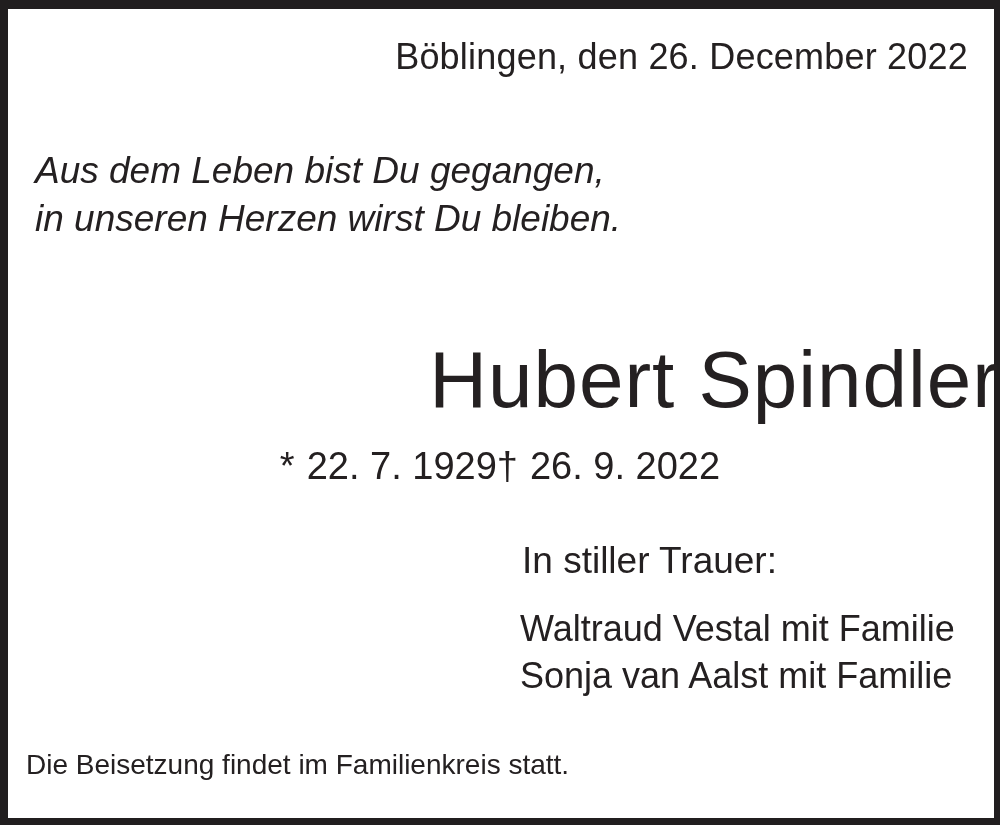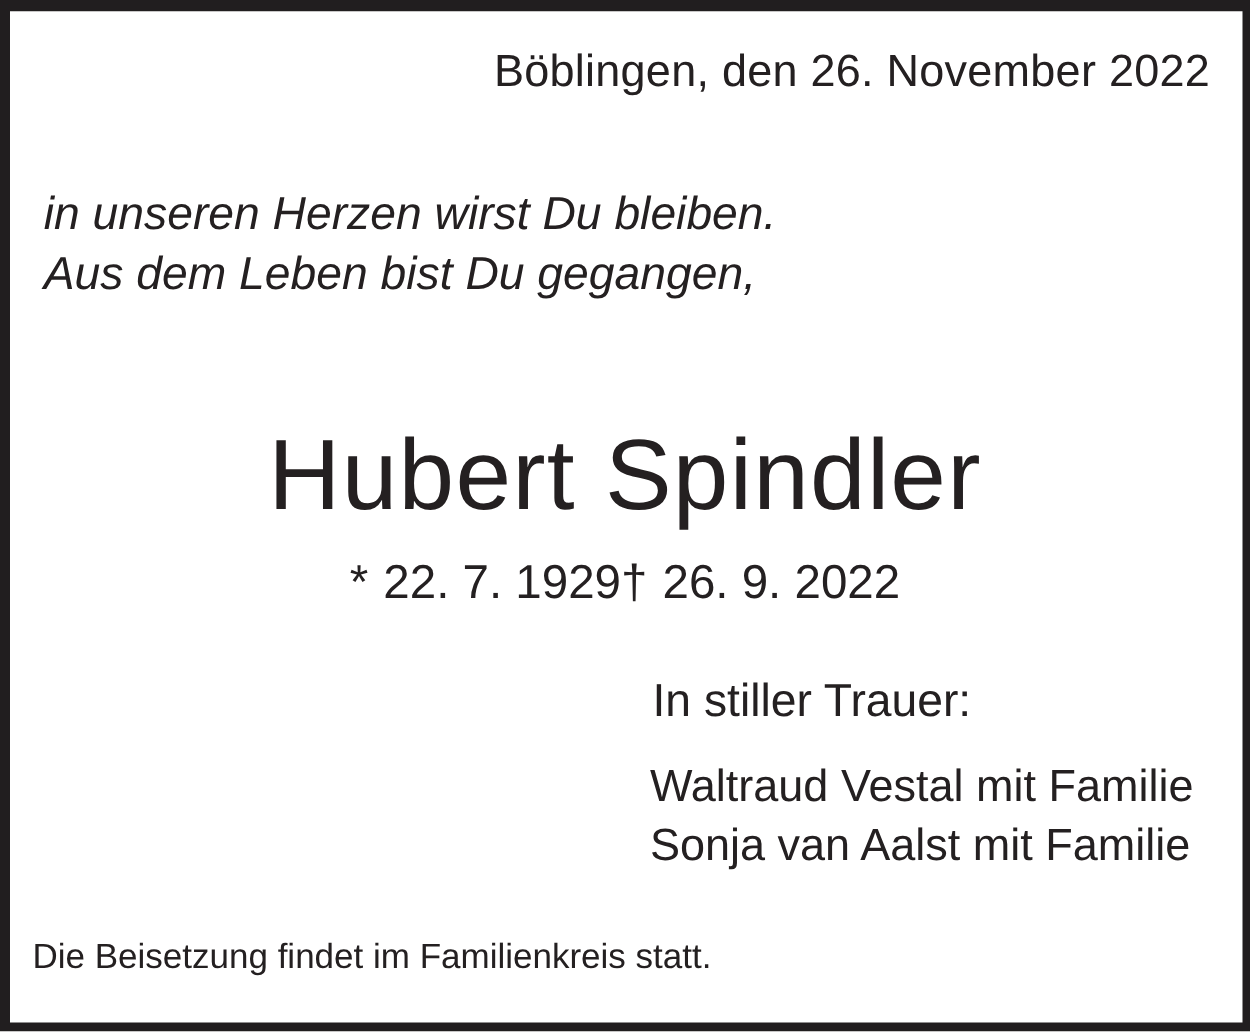--- a/index.html
+++ b/index.html
@@ -47,21 +47,21 @@
     font-size: 37px;
     font-style: italic;
     line-height: 48px;
     white-space: nowrap;
   }
   .deceased-name {
     position: absolute;
     left: 0;
     width: 1000px;
     top: 340px;
-    text-align: center;
+    text-align: right;
     font-size: 80px;
     font-weight: 400;
     line-height: 1.0;
     letter-spacing: 1px;
     white-space: nowrap;
   }
   .dates-line {
     position: absolute;
     left: 0;
     width: 1000px;
@@ -99,25 +99,25 @@
     white-space: nowrap;
   }
 </style>
 </head>
 <body>
 
 <div class="page">
 
   <div class="frame"></div>
 
-  <div class="dateline">Böblingen, den 26. November 2022</div>
+  <div class="dateline">Böblingen, den 26. December 2022</div>
 
   <div class="epigraph">
+    <div>Aus dem Leben bist Du gegangen,</div>
     <div>in unseren Herzen wirst Du bleiben.</div>
-    <div>Aus dem Leben bist Du gegangen,</div>
   </div>
 
   <div class="deceased-name">Hubert Spindler</div>
 
   <div class="dates-line">
     <span>
       <span class="sym">*</span><span>22. 7. 1929</span>
     </span>
     <span>
       <span class="sym">†</span><span>26. 9. 2022</span>

